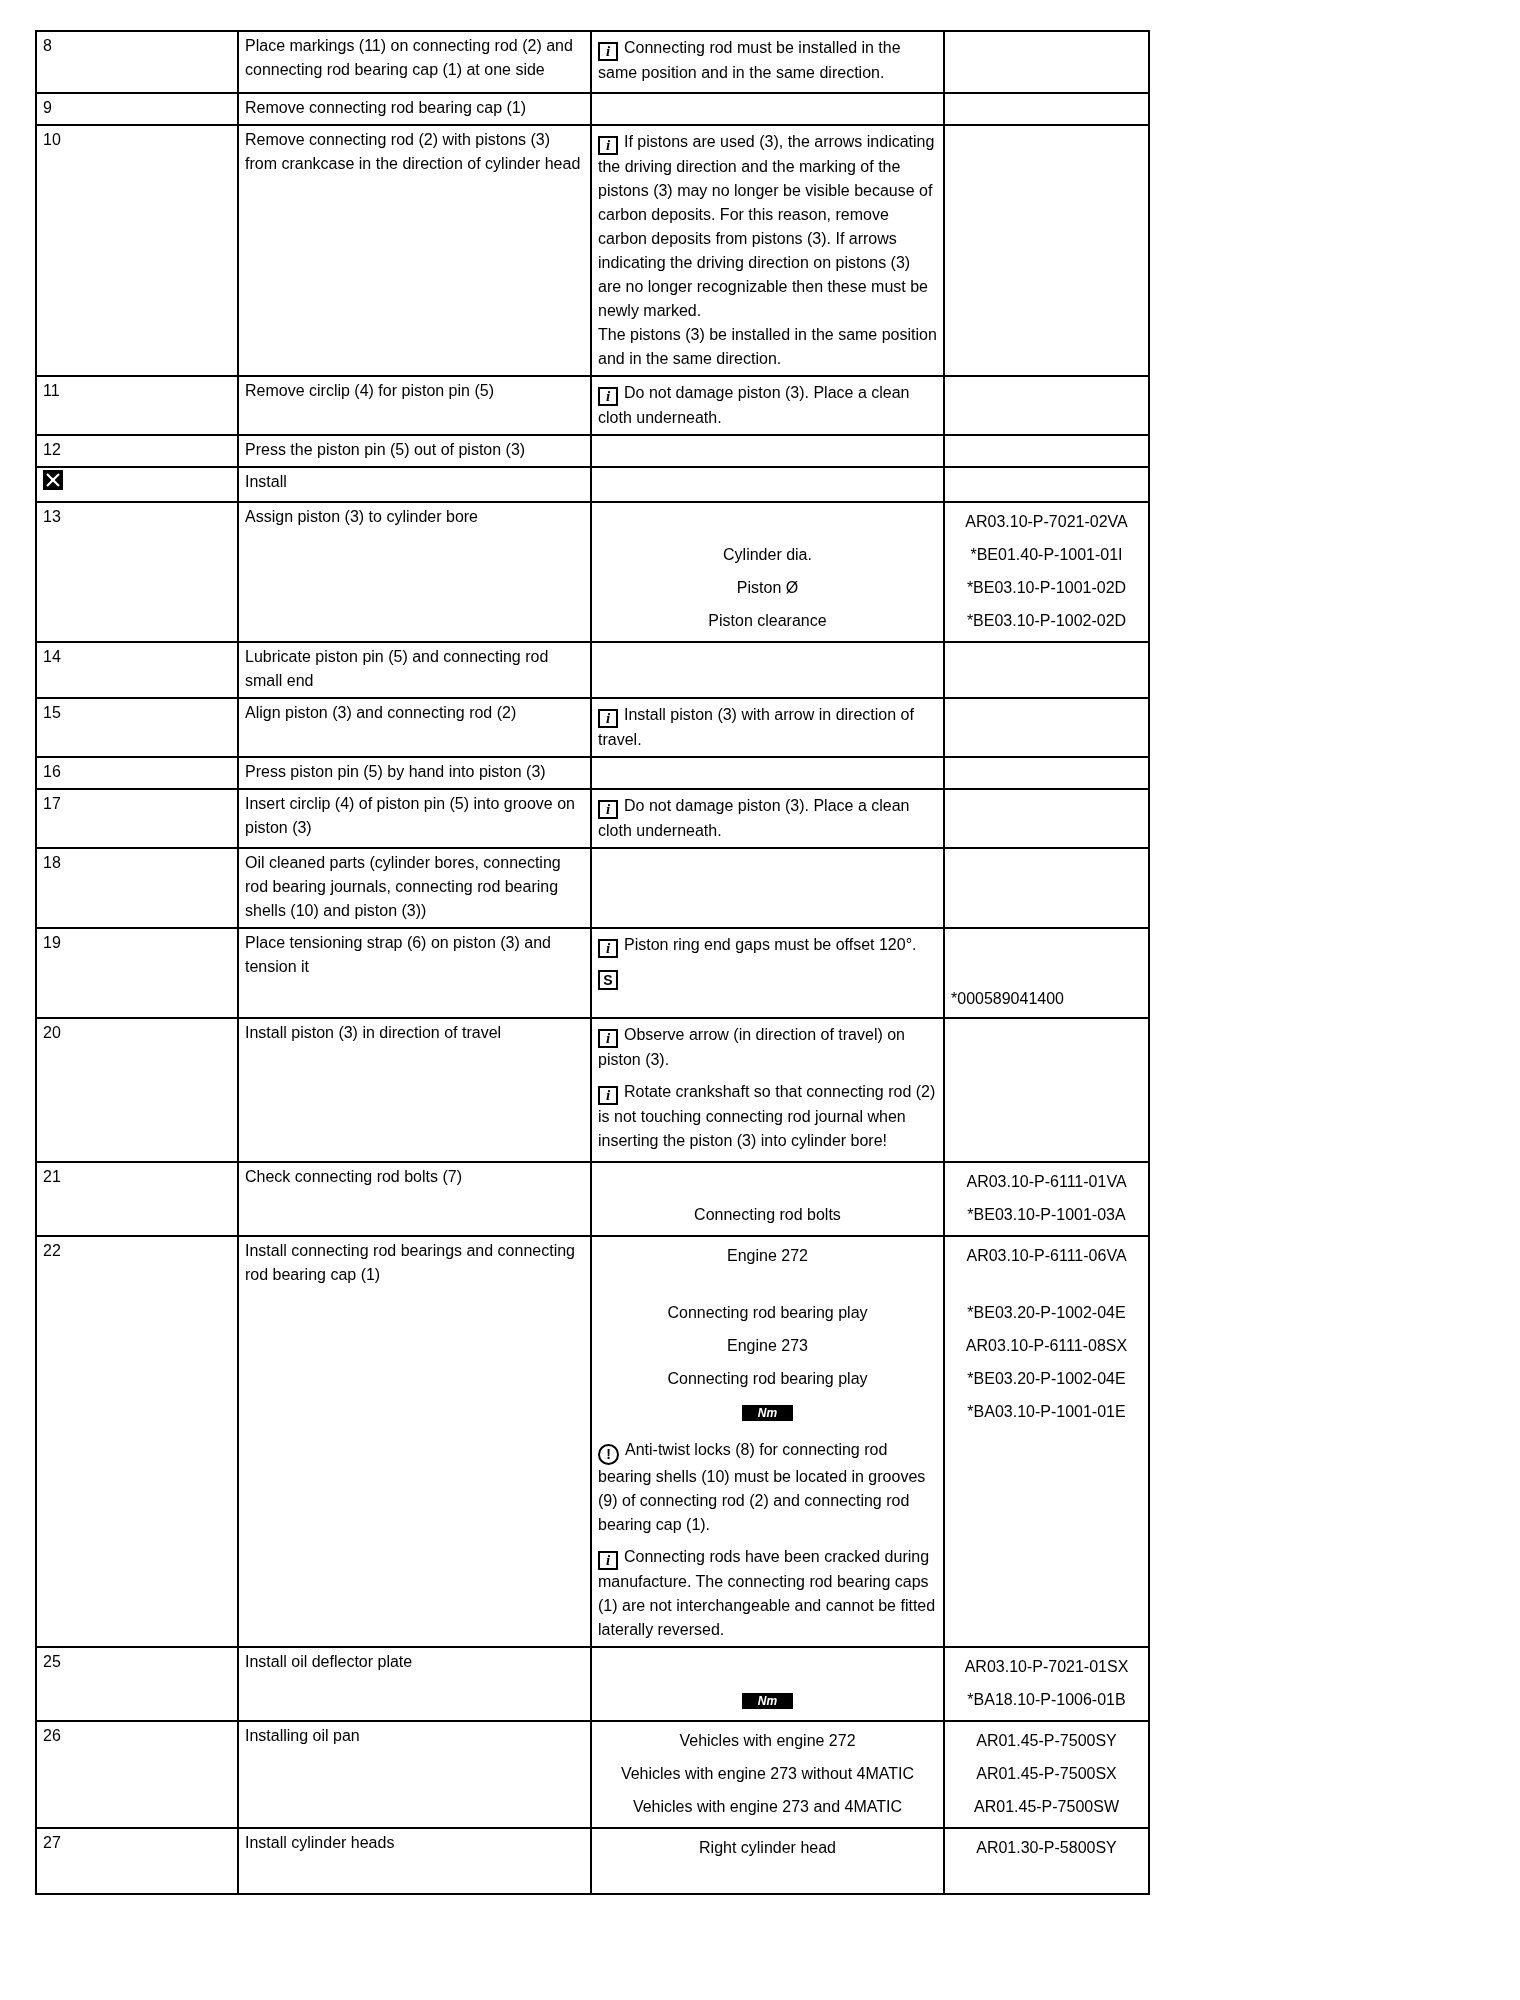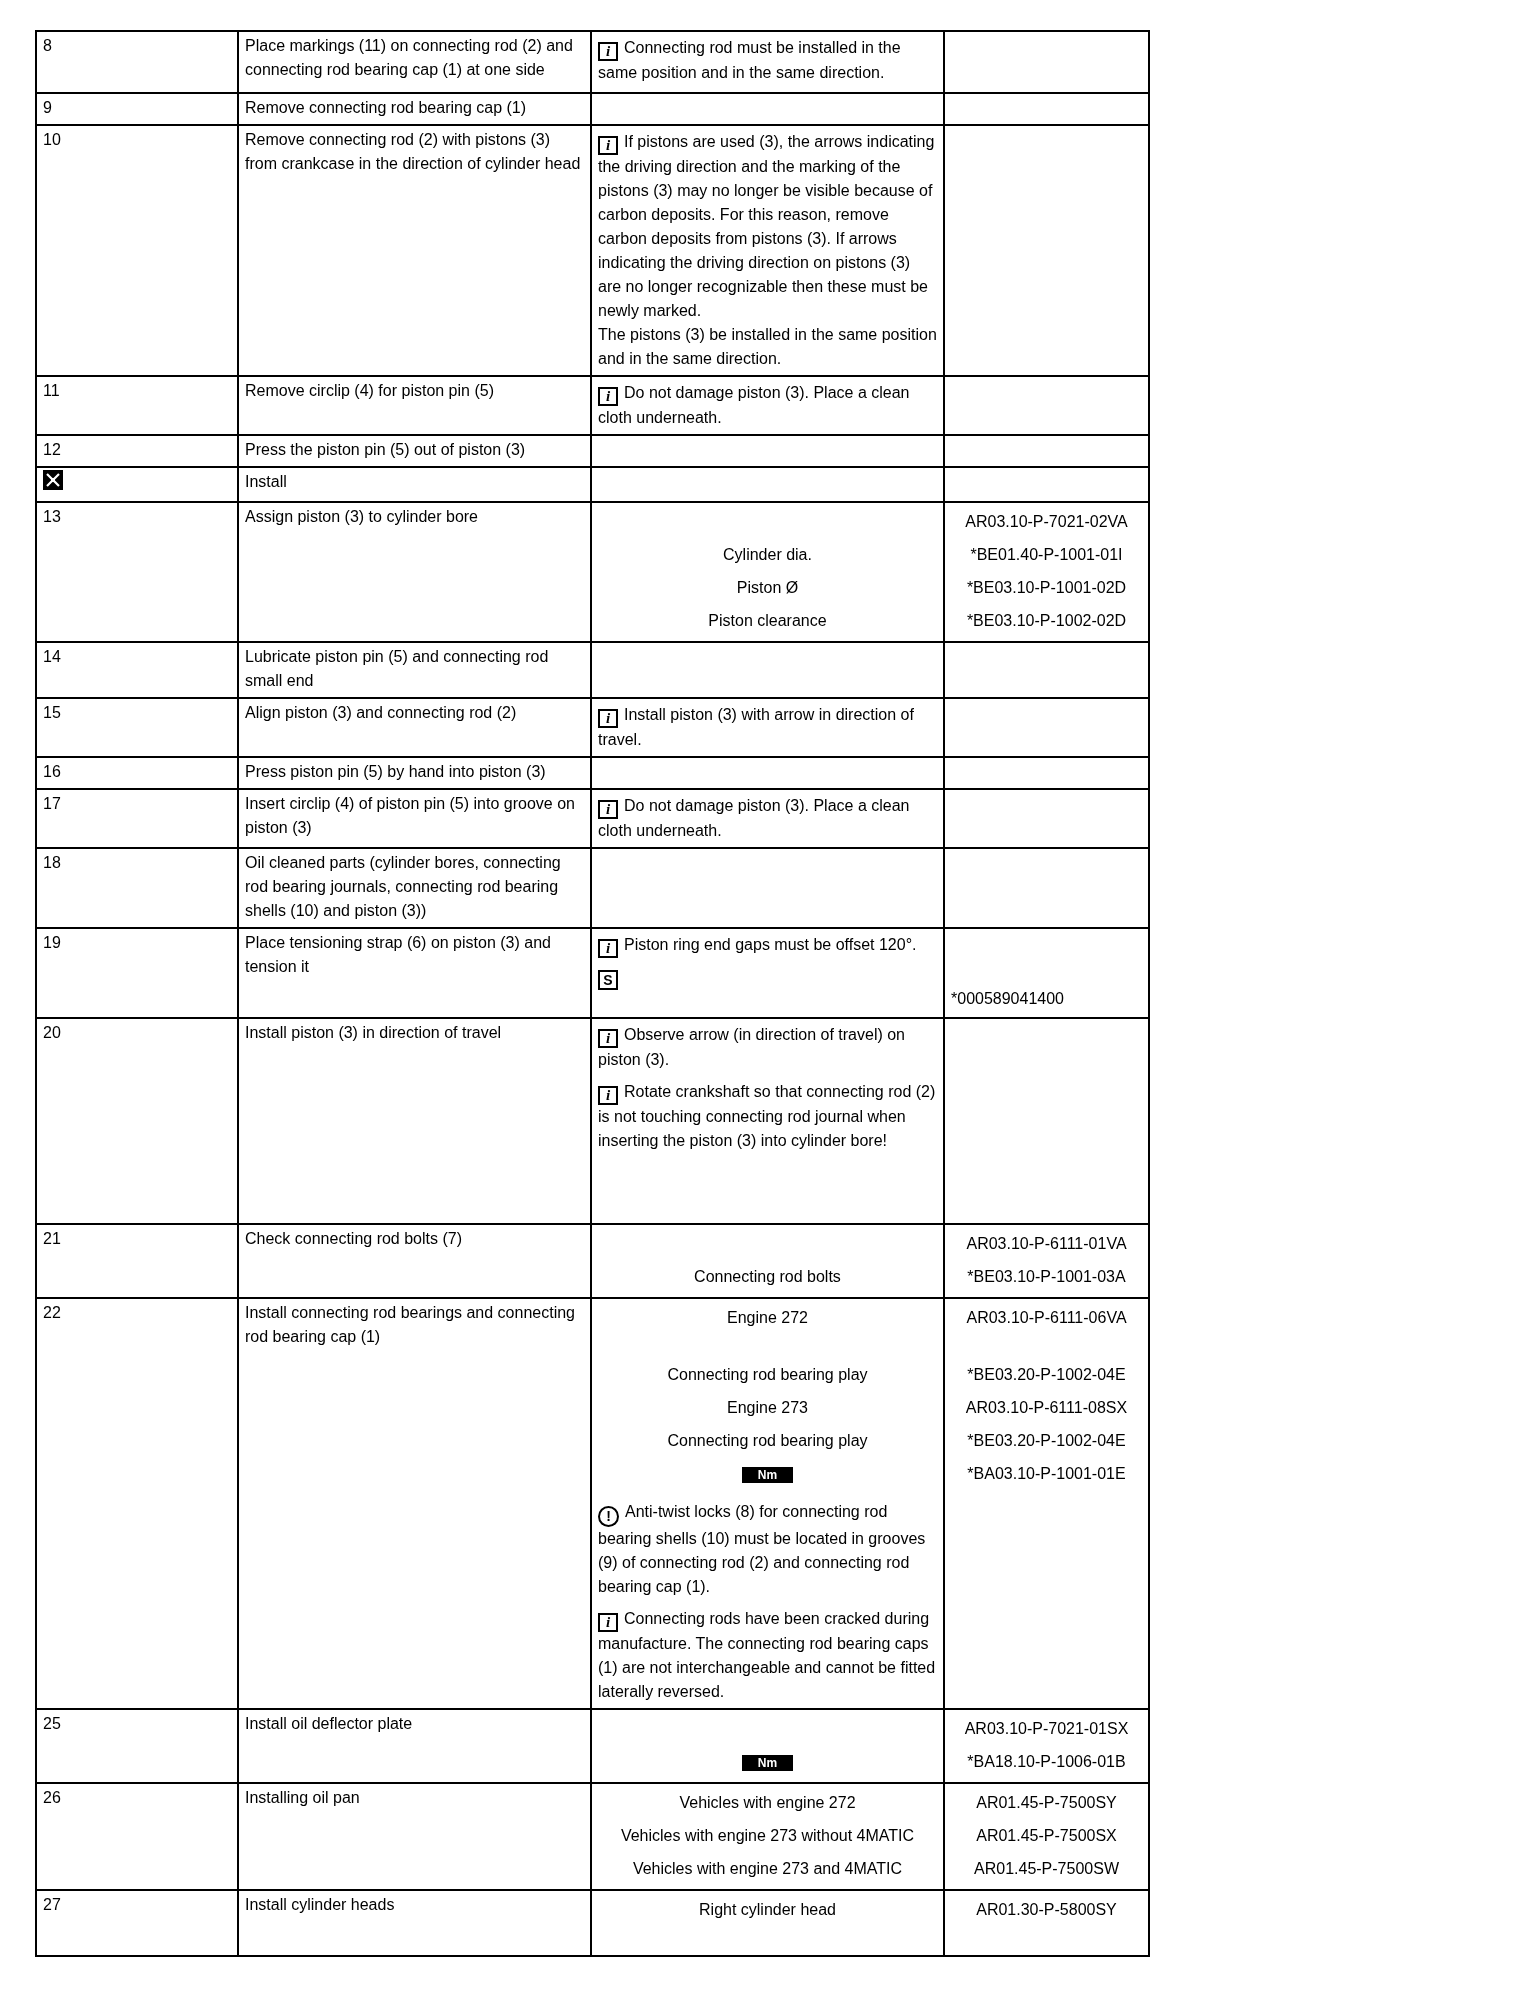--- a/index.html
+++ b/index.html
@@ -34,20 +34,21 @@
     display: inline-block; width: 21px; height: 21px;
     border: 2px solid #000; border-radius: 50%; text-align: center;
     font-weight: bold; font-size: 14px; line-height: 17px;
     margin-right: 6px; vertical-align: -4px;
   }
   
   .inm {
     display: inline-block; background: #000; color: #fff;
     font-weight: bold; font-size: 12px; line-height: 14px;
     padding: 1px 16px;
+    font-style: italic;
   }
   
   .itool {
     display: inline-block; min-width: 20px; height: 20px;
     border: 2px solid #000; text-align: center;
     font-weight: bold; font-size: 14px; line-height: 17px; padding: 0 2px;
   }
   .ln { line-height: 33px; text-align: center; }
   .gap { height: 24px; }
   .sp1 { height: 33px; }
@@ -183,21 +184,21 @@
     <td>
       <div class="note"><span class="ibox">i</span><span>Piston ring end gaps must be offset 120°.</span></div>
       <div class="mt"><span class="itool">S</span></div>
     </td>
     <td>
       <div class="sp2"></div>
       <div>*000589041400</div>
     </td>
   </tr>
 
-  <tr style="height:206px">
+  <tr style="height:144px">
     <td class="c-step"><span>20</span></td>
     <td><span>Install piston (3) in direction of travel</span></td>
     <td>
       <div class="note"><span class="ibox">i</span><span>Observe arrow (in direction of travel) on piston (3).</span></div>
       <div class="note"><span class="ibox">i</span><span>Rotate crankshaft so that connecting rod (2) is not touching connecting rod journal when inserting the piston (3) into cylinder bore!</span></div>
     </td>
     <td></td>
   </tr>
 
   <tr style="height:57px">

